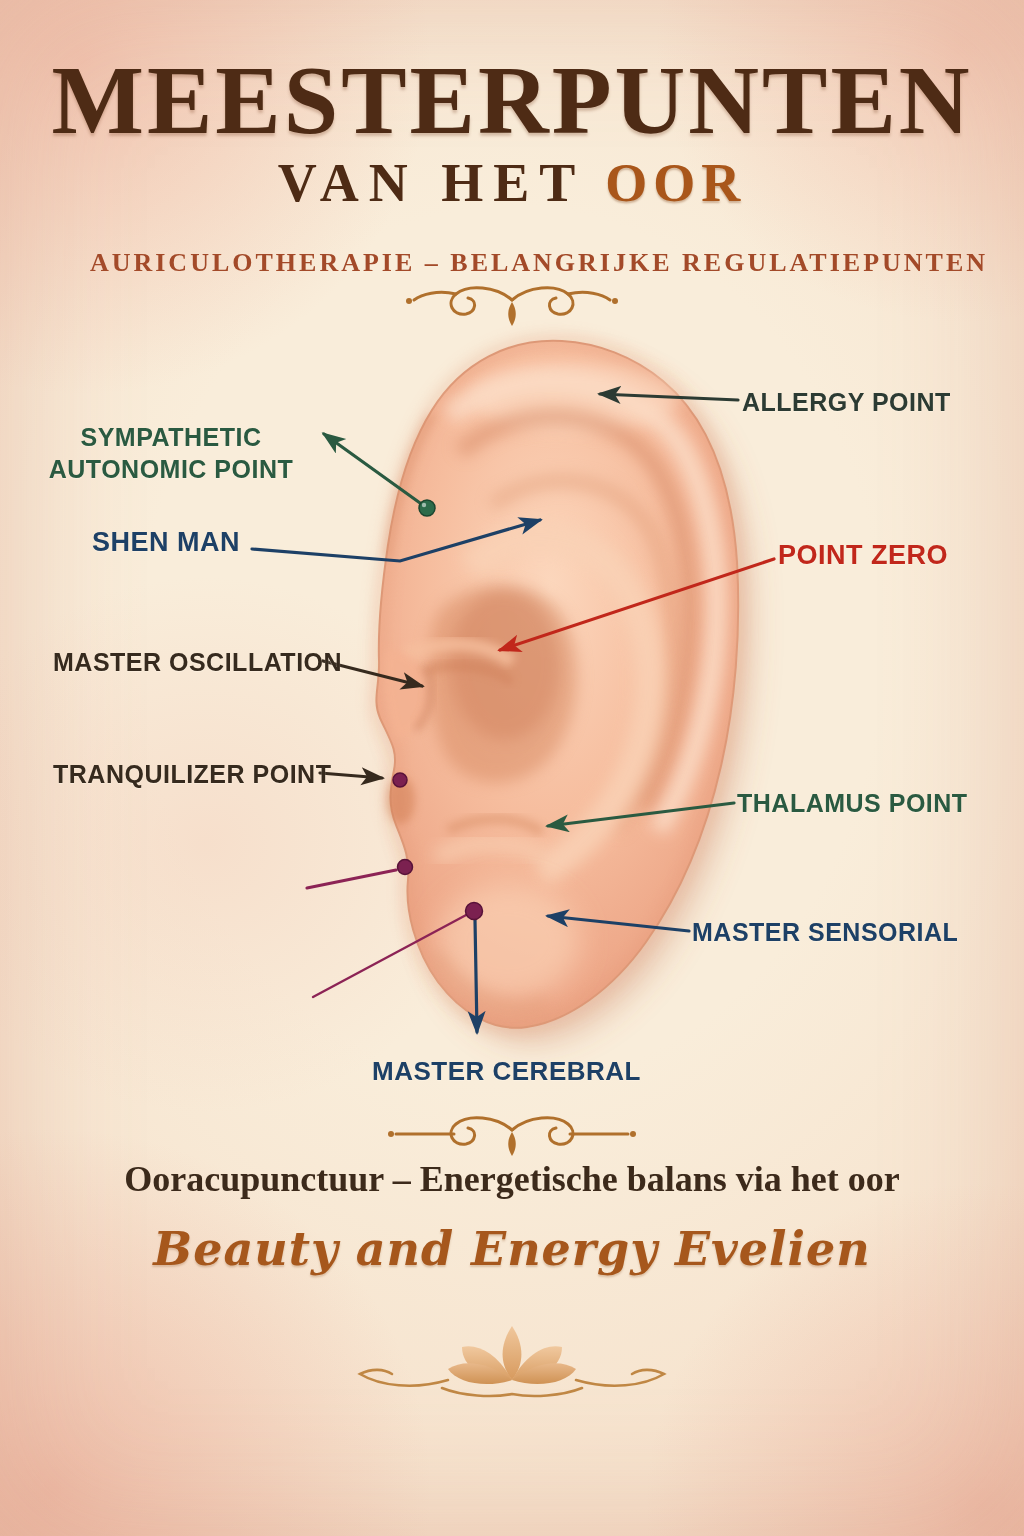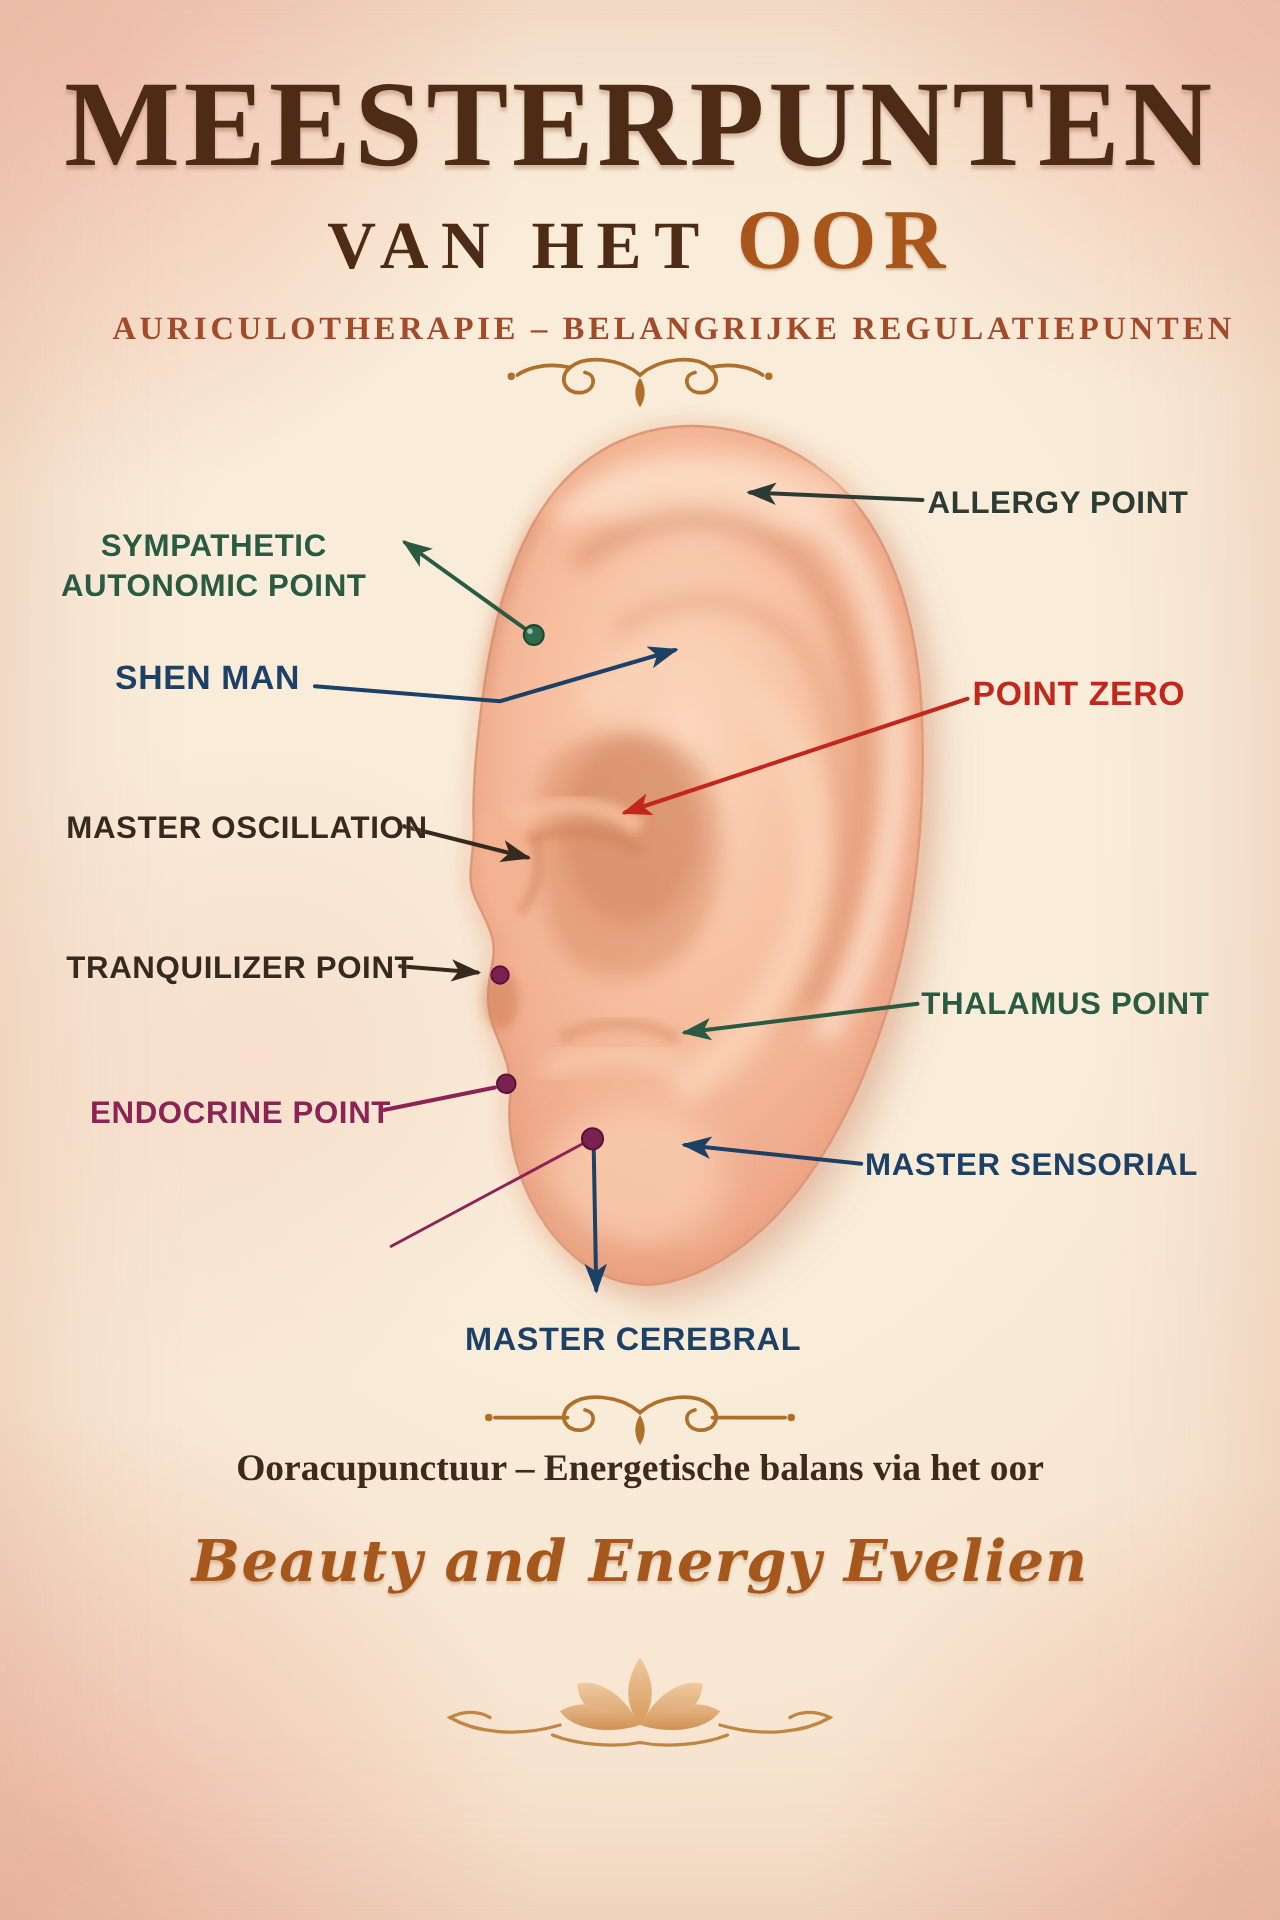--- a/index.html
+++ b/index.html
@@ -28,21 +28,21 @@
   }
   .subtitle-row{
     top:152px;left:0;width:100%;display:flex;justify-content:center;
     align-items:baseline;gap:20px;
   }
   .sub-prefix{
     font-family:"Liberation Serif", serif;font-weight:700;font-size:54px;
     letter-spacing:10px;color:#4e2b15;
   }
   .sub-accent{
-    font-family:"Liberation Serif", serif;font-weight:700;font-size:68px;
+    font-family:"Liberation Serif", serif;font-weight:700;font-size:54px;
     letter-spacing:6px;color:#a9561a;text-shadow:0 2px 2px rgba(130,70,25,.35);
   }
   .tagline{
     top:248px;left:0;width:100%;text-align:center;
     font-family:"Liberation Serif", serif;font-weight:700;font-size:26px;
     letter-spacing:3px;color:#a34a29;padding-left:27px;
   }
 
   .label{
     font-weight:700;font-size:25px;letter-spacing:.5px;white-space:nowrap;
@@ -54,21 +54,21 @@
   .label-tranquilizer{left:53px;top:760px;color:#362a1e;}
   .label-endocrine{left:72px;top:876px;color:#8c2355;}
   .label-cerebral{left:372px;top:1056px;font-size:26px;color:#1d4066;}
   .label-allergy{left:742px;top:388px;color:#2c3b33;}
   .label-pointzero{left:778px;top:540px;font-size:27px;color:#c1271b;}
   .label-thalamus{left:737px;top:789px;color:#2a5a41;}
   .label-sensorial{left:692px;top:918px;color:#1d4066;}
 
   .footer-line{
     top:1158px;left:0;width:100%;text-align:center;
-    font-family:"Liberation Serif", serif;font-weight:600;font-size:30px;color:#3c2a1b;
+    font-family:"Liberation Serif", serif;font-weight:600;font-size:36px;color:#3c2a1b;
   }
   .brand{
     top:1222px;left:0;width:100%;text-align:center;
     font-family:"DejaVu Serif", serif;font-style:italic;font-weight:600;
     font-size:46px;color:#a6571c;letter-spacing:1px;
     text-shadow:0 2px 2px rgba(140,80,30,.25);
   }
 </style>
 </head>
 <body>
@@ -215,21 +215,20 @@
   </div>
   <div class="txt tagline">AURICULOTHERAPIE – BELANGRIJKE REGULATIEPUNTEN</div>
 
   <div class="txt label label-sympathetic">
     <span style="display:block">SYMPATHETIC</span>
     <span style="display:block">AUTONOMIC POINT</span>
   </div>
   <div class="txt label label-shen-man">SHEN MAN</div>
   <div class="txt label label-oscillation">MASTER OSCILLATION</div>
   <div class="txt label label-tranquilizer">TRANQUILIZER POINT</div>
-  <div class="txt label label-endocrine">ENDOCRINE POINT</div>
   <div class="txt label label-cerebral">MASTER CEREBRAL</div>
   <div class="txt label label-allergy">ALLERGY POINT</div>
   <div class="txt label label-pointzero">POINT ZERO</div>
   <div class="txt label label-thalamus">THALAMUS POINT</div>
   <div class="txt label label-sensorial">MASTER SENSORIAL</div>
 
   <div class="txt footer-line">Ooracupunctuur – Energetische balans via het oor</div>
   <div class="txt brand">Beauty and Energy Evelien</div>
 
 </div>

